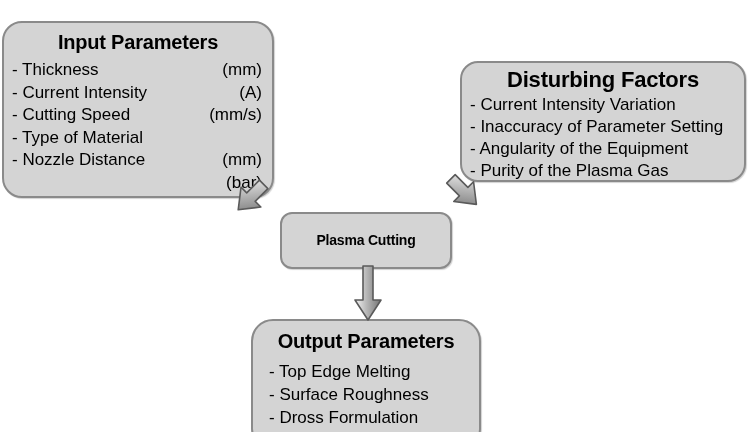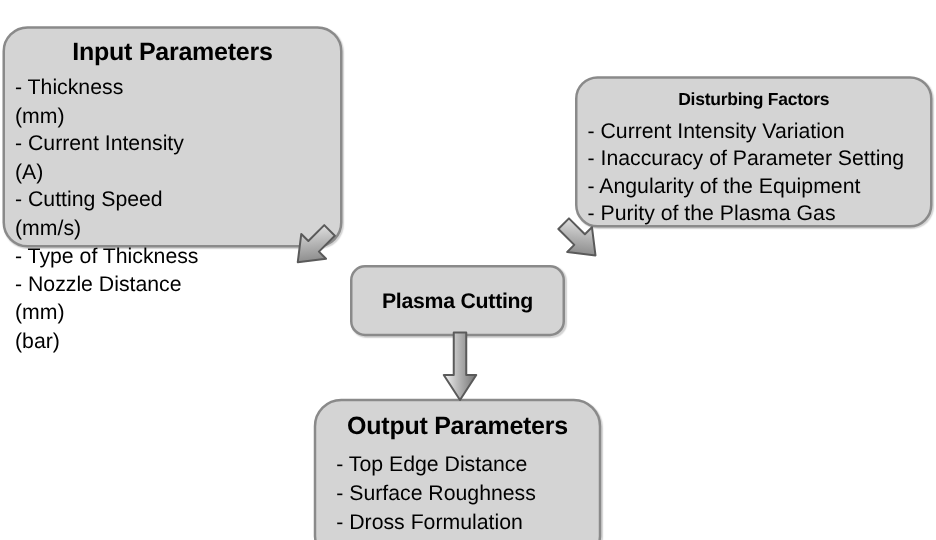--- a/index.html
+++ b/index.html
@@ -33,21 +33,20 @@
   .item-list {
     list-style: none;
     margin: 0;
     padding: 0;
   }
   .item-row {
     display: flex;
     align-items: baseline;
     color: #000;
     white-space: nowrap;
-    flex-direction: column;
   }
   .item-label { flex: 0 0 auto; }
   .item-spacer { flex: 1 1 auto; }
   .item-unit { flex: 0 0 auto; text-align: center; }
 
   
   #box-input {
     left: 2px; top: 1px; width: 272px; height: 177px;
     border-radius: 20px;
   }
@@ -63,42 +62,42 @@
     font-size: 17px;
     line-height: 22.5px;
   }
 
   
   #box-disturb {
     left: 460px; top: 41px; width: 286px; height: 121px;
     border-radius: 18px;
   }
   #box-disturb .box-title {
-    font-size: 14px;
+    font-size: 22px;
     line-height: 21px;
     padding-top: 6px;
   }
   #box-disturb .item-list {
     padding: 4px 6px 0 8px;
   }
   #box-disturb .item-row {
     font-size: 17px;
     line-height: 22px;
   }
 
   
   #box-process {
     left: 280px; top: 192px; width: 172px; height: 57px;
     border-radius: 12px;
     display: flex;
     align-items: center;
     justify-content: center;
   }
   #box-process .box-title {
-    font-size: 17px;
+    font-size: 14px;
     line-height: 21px;
     text-align: right;
   }
 
   
   #box-output {
     left: 251px; top: 299px; width: 230px; height: 132px;
     border-radius: 22px;
   }
   #box-output .box-title {
@@ -140,21 +139,21 @@
         <span class="item-label">- Current Intensity</span>
         <span class="item-spacer"></span>
         <span class="item-unit">(A)</span>
       </li>
       <li class="item-row">
         <span class="item-label"> - Cutting Speed</span>
         <span class="item-spacer"></span>
         <span class="item-unit">(mm/s)</span>
       </li>
       <li class="item-row">
-        <span class="item-label">- Type of Thickness</span>
+        <span class="item-label">- Type of Material</span>
         <span class="item-spacer"></span>
         <span class="item-unit"></span>
       </li>
       <li class="item-row">
         <span class="item-label">- Nozzle Distance</span>
         <span class="item-spacer"></span>
         <span class="item-unit">(mm)</span>
       </li>
       <li class="item-row">
         <span class="item-spacer"></span>
@@ -182,21 +181,21 @@
   </div>
 
   <div class="box" id="box-process">
     <div class="box-title">Plasma Cutting</div>
   </div>
 
   <div class="box" id="box-output">
     <div class="box-title">Output Parameters</div>
     <ul class="item-list">
       <li class="item-row">
-        <span class="item-label">- Top Edge Distance</span>
+        <span class="item-label">- Top Edge Melting</span>
       </li>
       <li class="item-row">
         <span class="item-label">- Surface Roughness</span>
       </li>
       <li class="item-row">
         <span class="item-label">- Dross Formulation</span>
       </li>
     </ul>
   </div>
 

